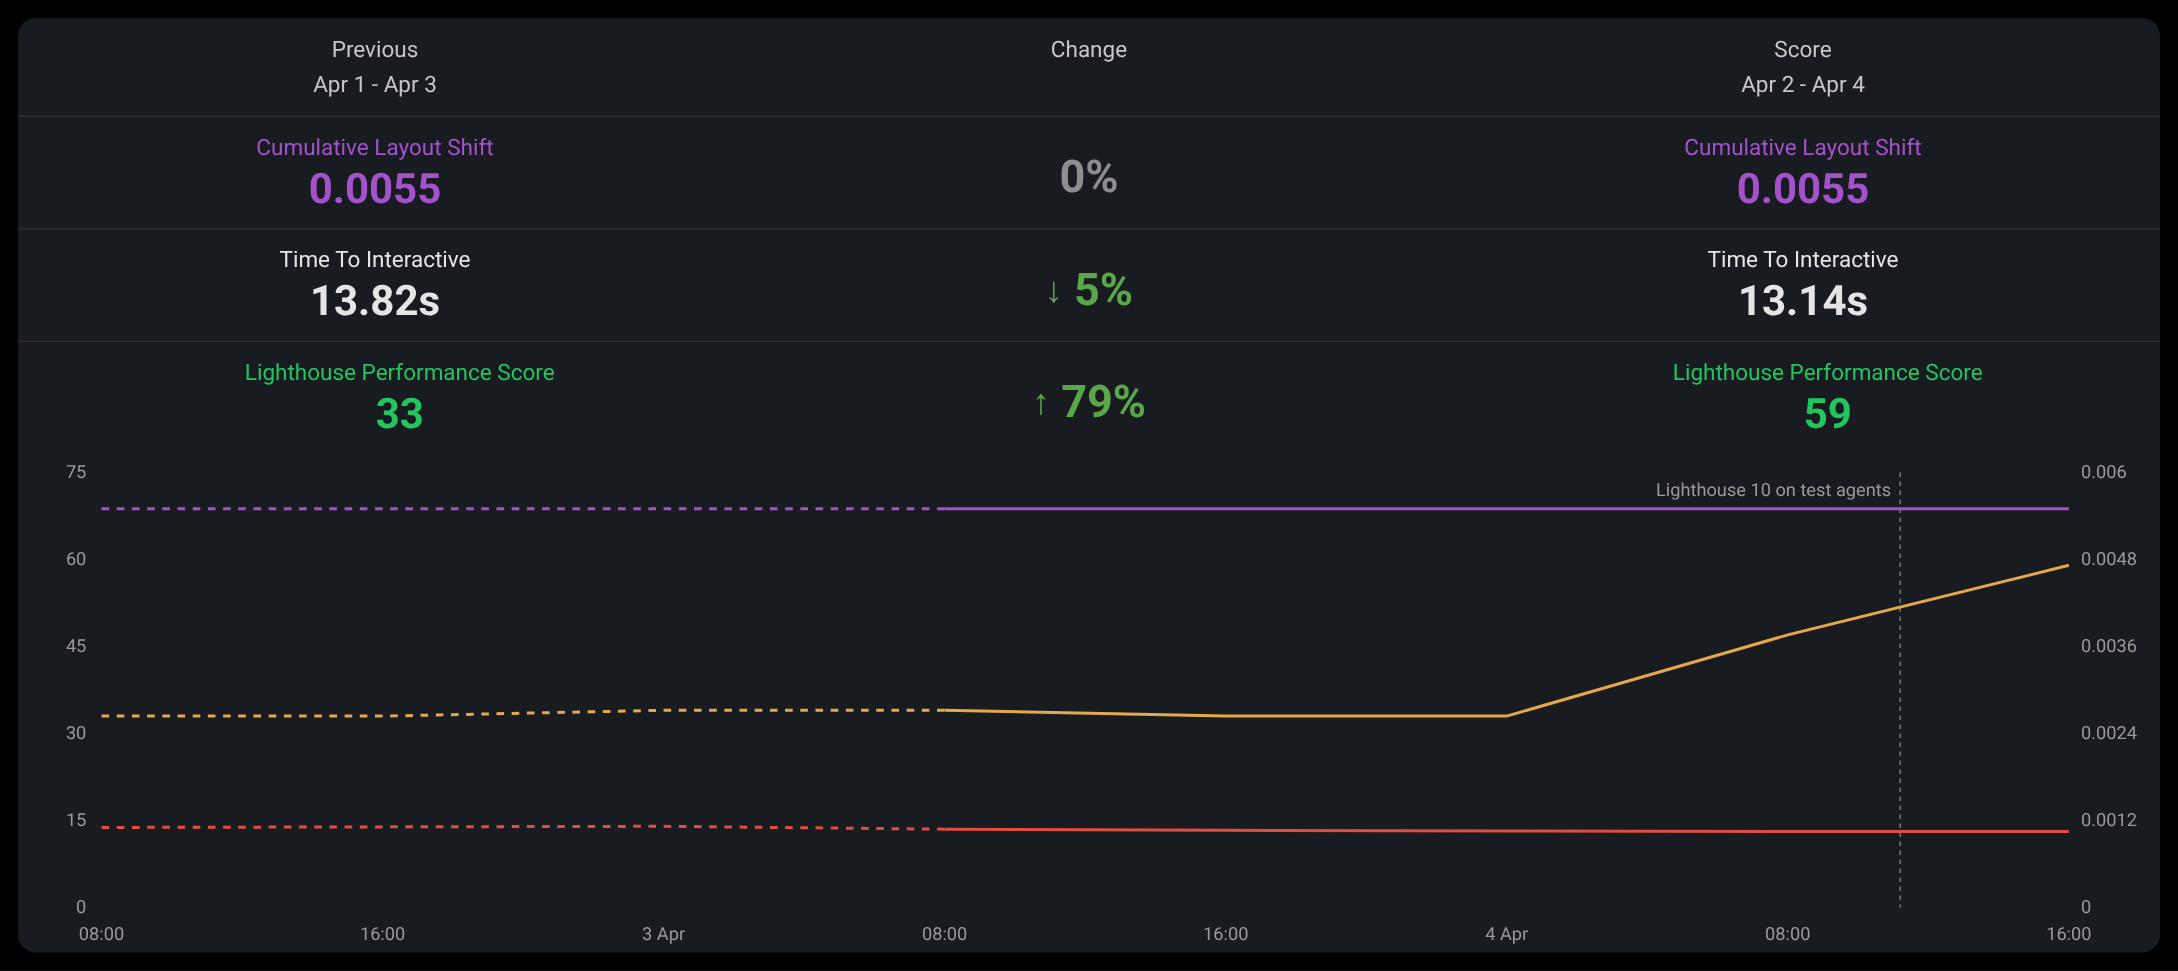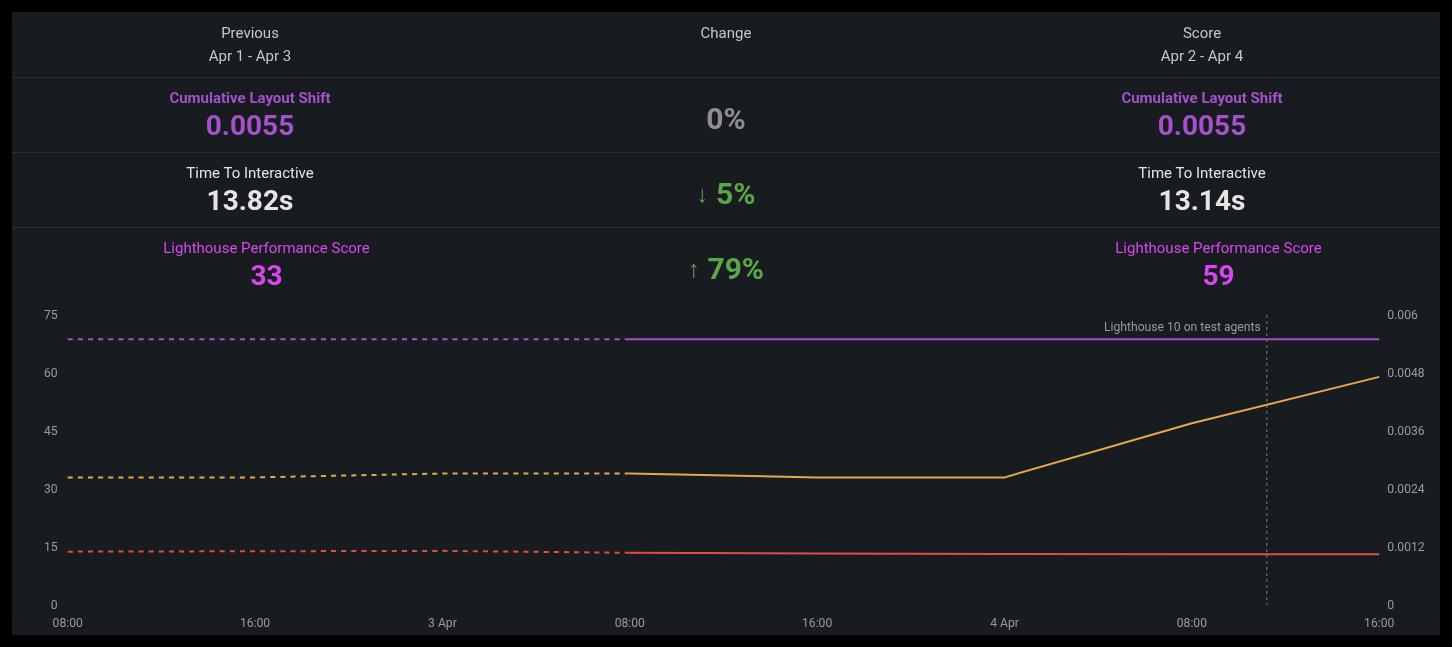--- a/index.html
+++ b/index.html
@@ -6,21 +6,21 @@
   body {
     background: #000;
     font-family: -apple-system, BlinkMacSystemFont, "Segoe UI", Roboto, Helvetica, Arial, sans-serif;
     color: #ccc;
     width: 1452px;
     height: 647px;
     padding: 12px;
   }
   .panel {
     background: #181b1f;
-    border-radius: 1px;
+    border-radius: 12px;
     width: 100%;
     height: 100%;
     padding: 0;
     position: relative;
   }
   .table-area {
     width: 100%;
   }
   .row {
     display: flex;
@@ -46,23 +46,23 @@
     font-size: 28px;
     font-weight: 700;
     line-height: 1.1;
   }
   .change-value {
     font-size: 30px;
     font-weight: 700;
     line-height: 1.1;
     padding-top: 14px;
   }
-  .c-purple { color: #a352cc; font-weight: bold; }
+  .c-purple { color: #a352cc; }
   .c-red    { color: #e5e5e5; }
-  .c-orange { color: #d946ef; padding-left: 33px; }
+  .c-orange { color: #22c55e; padding-left: 33px; }
   .c-green  { color: #5aa74a; }
   .c-gray   { color: #8e8e8e; }
 
   .chart-area {
     position: relative;
     width: 100%;
     height: 330px;
     margin-top: 4px;
   }
   svg { display: block; }

